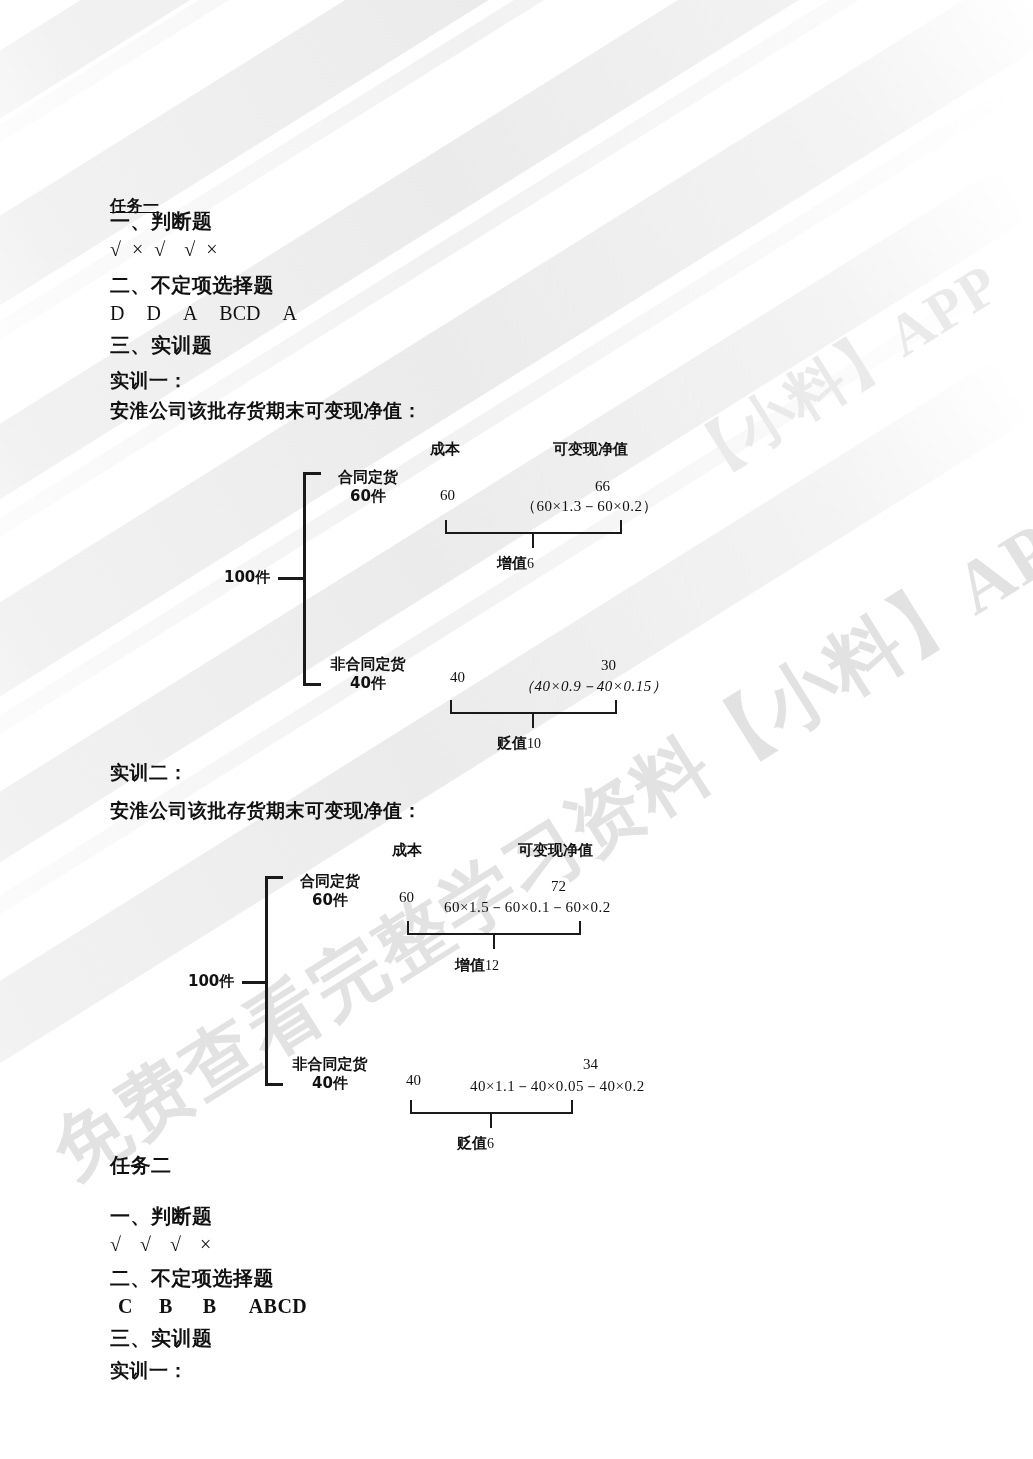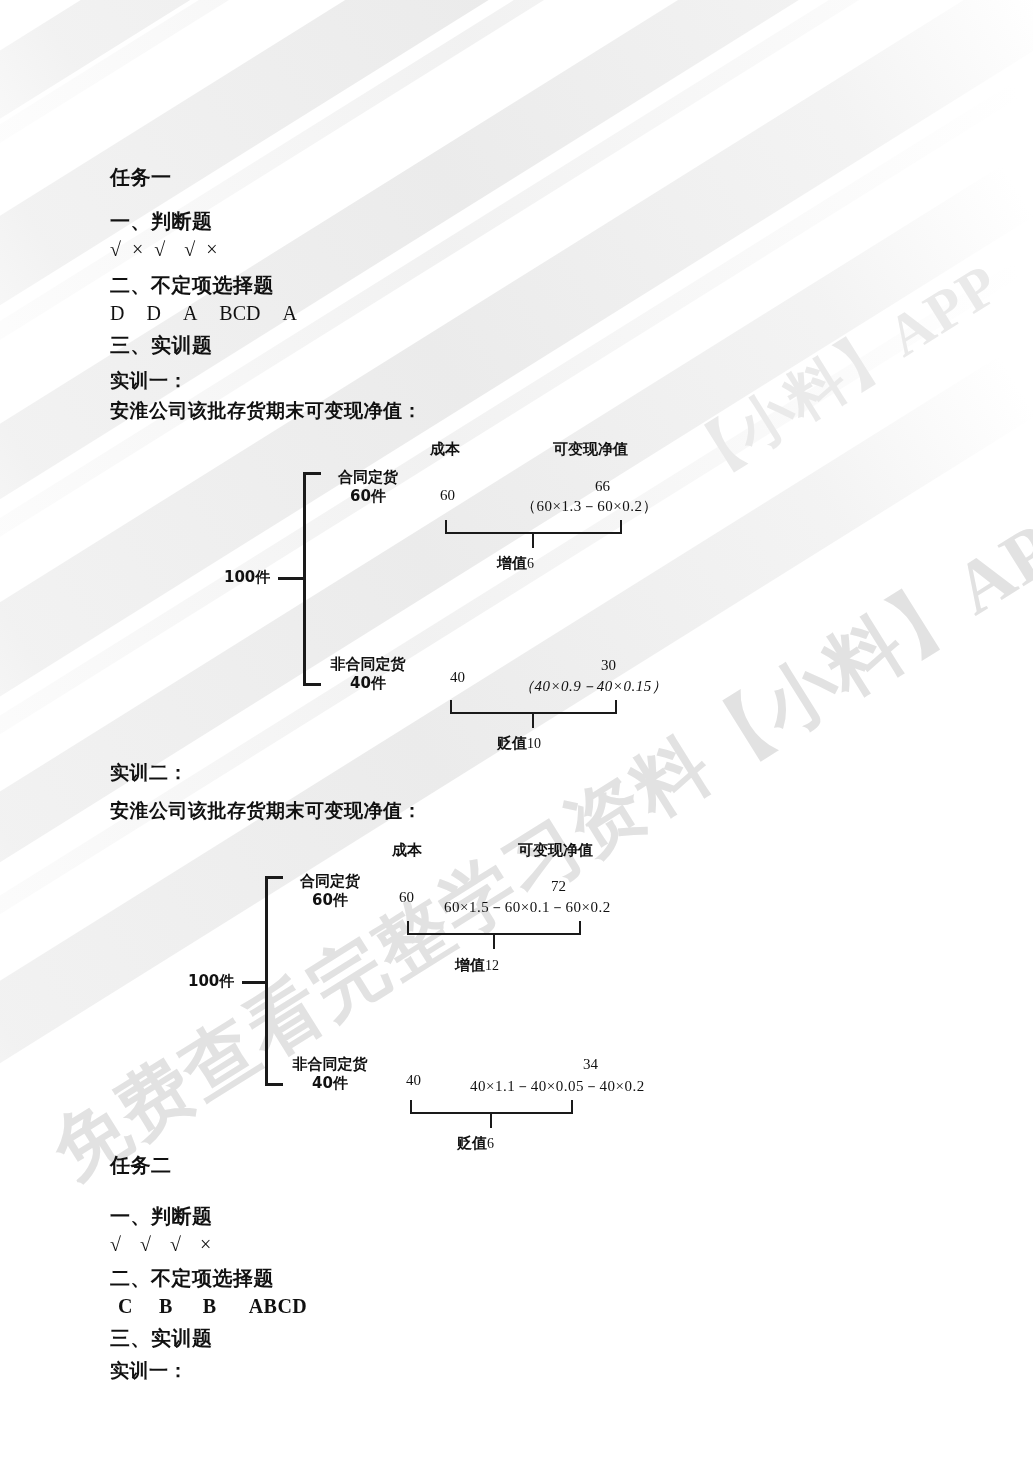--- a/index.html
+++ b/index.html
@@ -165,21 +165,21 @@
   <div class="wm-band thin" style="top:1000px; left:-16%;"></div>
   <div class="wm-band" style="top:1090px; left:-16%; height:70px;"></div>
 
   <div class="wm-text" style="left:60px; top:1110px; font-size:74px;">免费查看完整学习资料【小料】APP 请下载</div>
   <div class="wm-text" style="left:690px; top:430px; font-size:58px; color:#eaeaea;">【小料】APP</div>
 </div>
 
 <div id="page">
 
 
-  <div class="line bold-hei" style="top:164px; font-size:20px;">任务一</div>
+  <div class="line bold-hei" style="top:196px; font-size:16px;text-decoration:underline;">任务一</div>
 
   <div class="line bold-hei" style="top:208px; font-size:20px;">一、判断题</div>
 
   <div class="line marks" style="top:238px;">
     <span>√</span><span>×</span><span>√</span><span style="margin-left:8px;">√</span><span>×</span>
   </div>
 
   <div class="line bold-hei" style="top:272px; font-size:20px;">二、不定项选择题</div>
 
   <div class="line choices serif" style="top:302px; font-size:20px;">

